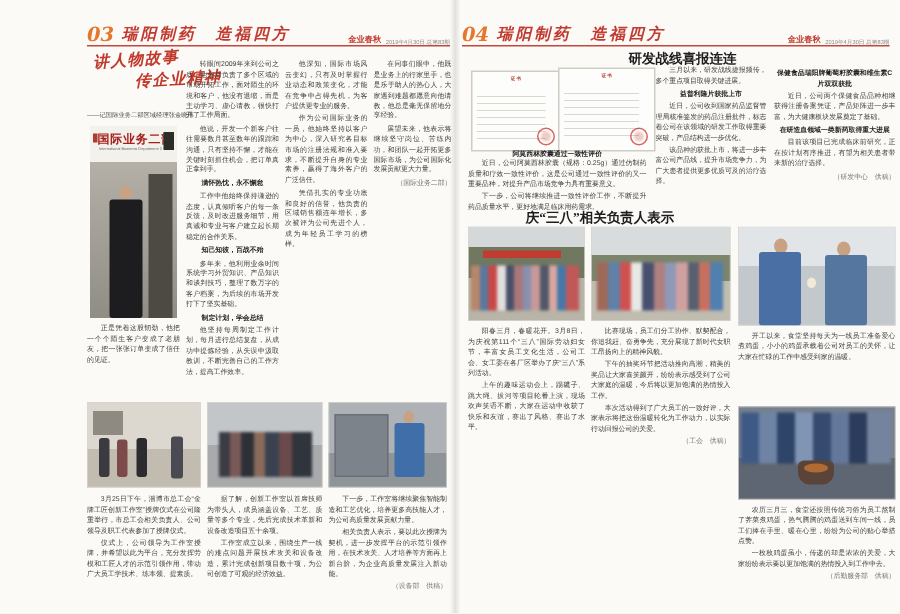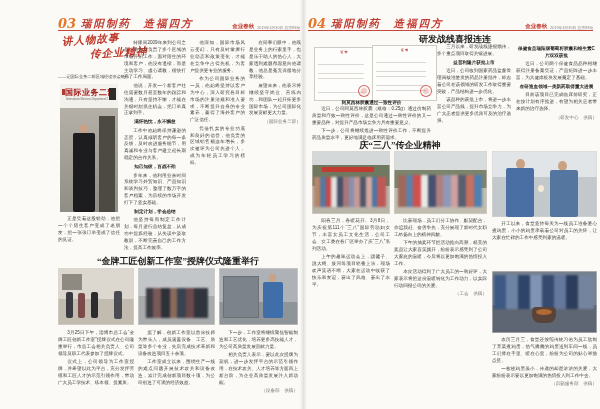--- a/index.html
+++ b/index.html
@@ -95,21 +95,20 @@
   </div>
   <div class="col" style="left:249px;top:40px;width:52px;height:214px;">
     <p>在同事们眼中，他既是业务上的行家里手，也是乐于助人的热心人，大家遇到难题都愿意向他请教，他总是毫无保留地分享经验。</p>
     <p>展望未来，他表示将继续坚守岗位、苦练内功，和团队一起开拓更多国际市场，为公司国际化发展贡献更大力量。</p>
     <p class="byline">（国际业务二部）</p>
   </div>
   <div class="col" style="left:58px;top:216px;width:62px;height:38px;">
     <p>正是凭着这股韧劲，他把一个个陌生客户变成了老朋友，把一张张订单变成了信任的见证。</p>
   </div>
 
-  <div class="h1 h1c" style="left:58px;top:256px;width:240px;">“金牌工匠创新工作室”授牌仪式隆重举行</div>
 
   <div class="photo" style="left:58px;top:268px;width:76px;height:57px;background:linear-gradient(180deg,#dcd8d0 0 55%,#c2bcb0 55% 100%);">
     <div style="position:absolute;left:4px;top:6px;width:20px;height:16px;background:#8e8a82;"></div>
     <div class="bodyblk" style="left:8px;top:24px;width:7px;height:26px;background:#3a3a40;"></div>
     <div class="bodyblk" style="left:20px;top:25px;width:7px;height:25px;background:#7c4a48;"></div>
     <div class="bodyblk" style="left:33px;top:24px;width:7px;height:26px;background:#2c2c30;"></div>
     <div class="bodyblk" style="left:56px;top:23px;width:8px;height:28px;background:#4a4a52;"></div>
   </div>
   <div class="photo" style="left:138px;top:268px;width:77px;height:57px;background:linear-gradient(180deg,#c3c6c9 0 50%,#a8aaac 50% 100%);">
     <div class="crowd" style="left:8px;top:20px;width:62px;height:30px;background:linear-gradient(90deg,#3c3c44 0 12%,#7a5a58 12% 24%,#2e3038 24% 38%,#8a6a5a 38% 50%,#3a4250 50% 64%,#6a4a4a 64% 78%,#30343c 78% 100%);"></div>
@@ -168,21 +167,21 @@
     <p>该品种的获批上市，将进一步丰富公司产品线，提升市场竞争力，为广大患者提供更多优质可及的治疗选择。</p>
   </div>
   <div class="col" style="left:516px;top:44px;width:81px;height:96px;">
     <p class="sh">保健食品瑞阳牌葡萄籽胶囊和维生素C片双双获批</p>
     <p>近日，公司两个保健食品品种相继获得注册备案凭证，产品矩阵进一步丰富，为大健康板块发展奠定了基础。</p>
     <p class="sh">在研造血领域一类新药取得重大进展</p>
     <p>目前该项目已完成临床前研究，正在按计划有序推进，有望为相关患者带来新的治疗选择。</p>
     <p class="byline">（研发中心　供稿）</p>
   </div>
 
-  <div class="h1 h1c" style="left:312px;top:140px;width:176px;">庆“三八”传企业精神</div>
+  <div class="h1 h1c" style="left:312px;top:140px;width:176px;">庆“三八”相关负责人表示</div>
 
   <div class="photo" style="left:312px;top:151px;width:78px;height:63px;background:linear-gradient(180deg,#d4d8d8 0 22%,#707860 22% 55%,#b8b4a8 55% 100%);">
     <div class="banner" style="left:10px;top:16px;width:52px;height:5px;"></div>
     <div class="crowd" style="left:2px;top:26px;width:72px;height:30px;background:linear-gradient(90deg,#b8866a 0 8%,#5878a0 8% 16%,#c84848 16% 24%,#e0e0dc 24% 32%,#48506a 32% 40%,#a87878 40% 48%,#8890b0 48% 56%,#c89898 56% 64%,#505868 64% 72%,#d8a8a0 72% 80%,#4878a8 80% 88%,#c05858 88% 100%);"></div>
   </div>
   <div class="photo" style="left:394px;top:151px;width:93px;height:63px;background:linear-gradient(180deg,#d8dcdc 0 30%,#7c846c 30% 58%,#c0bcb0 58% 100%);">
     <div class="crowd" style="left:4px;top:24px;width:84px;height:32px;background:linear-gradient(90deg,#a06858 0 9%,#6080a8 9% 18%,#d05050 18% 27%,#e8e8e4 27% 36%,#485070 36% 45%,#b08080 45% 54%,#9098b8 54% 63%,#d0a0a0 63% 72%,#586070 72% 81%,#c87060 81% 90%,#5080b0 90% 100%);"></div>
   </div>
   <div class="col" style="left:312px;top:218px;width:78px;height:188px;">
     <p>阳春三月，春暖花开。3月8日，为庆祝第111个“三八”国际劳动妇女节，丰富女员工文化生活，公司工会、女工委在各厂区举办了庆“三八”系列活动。</p>

